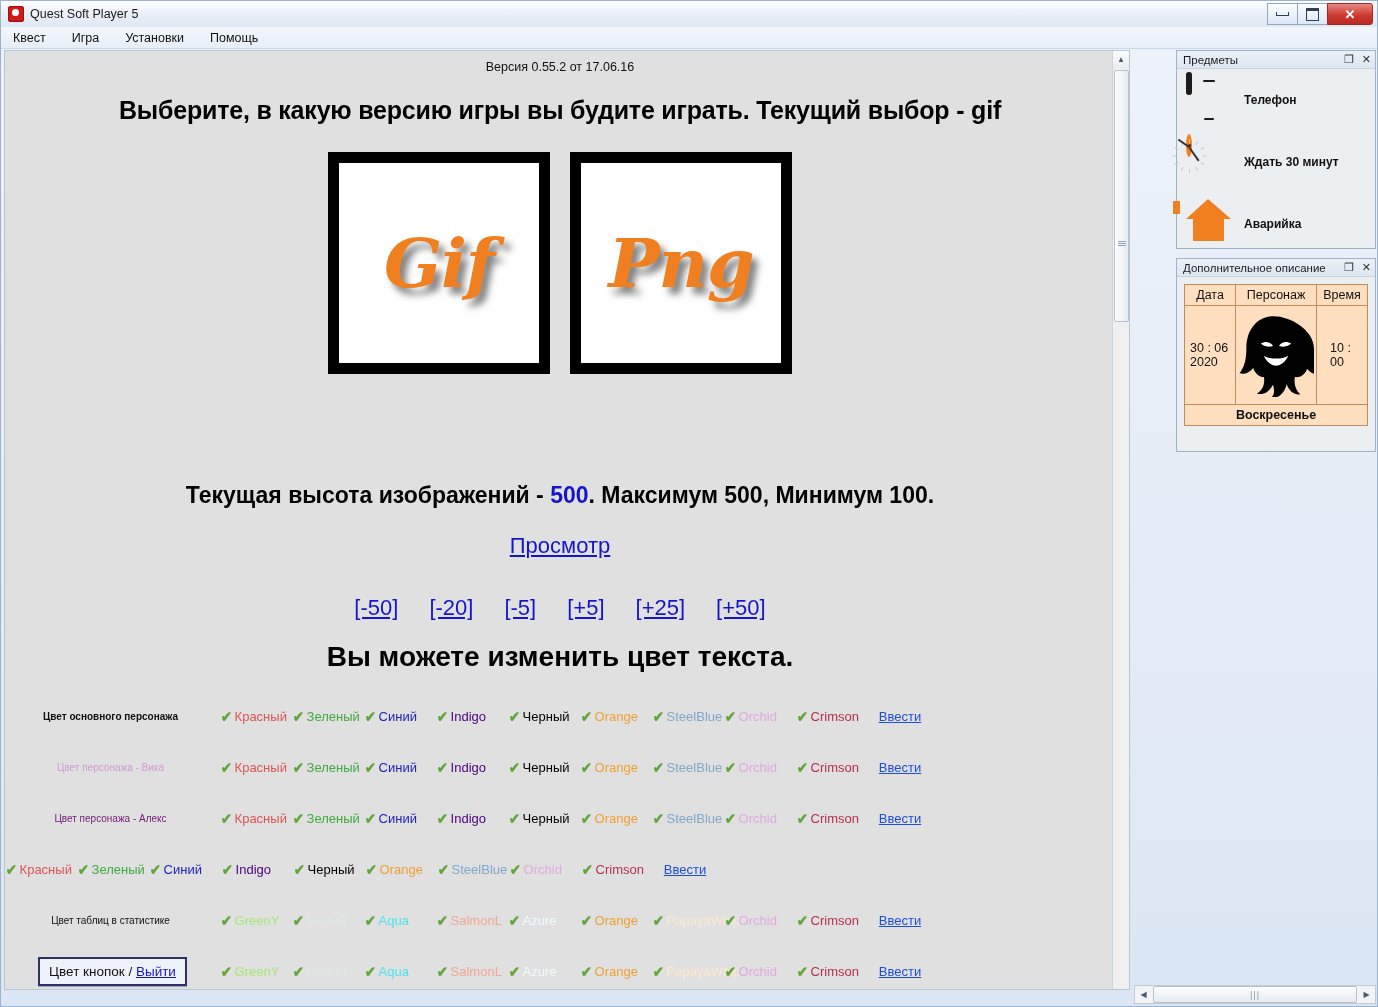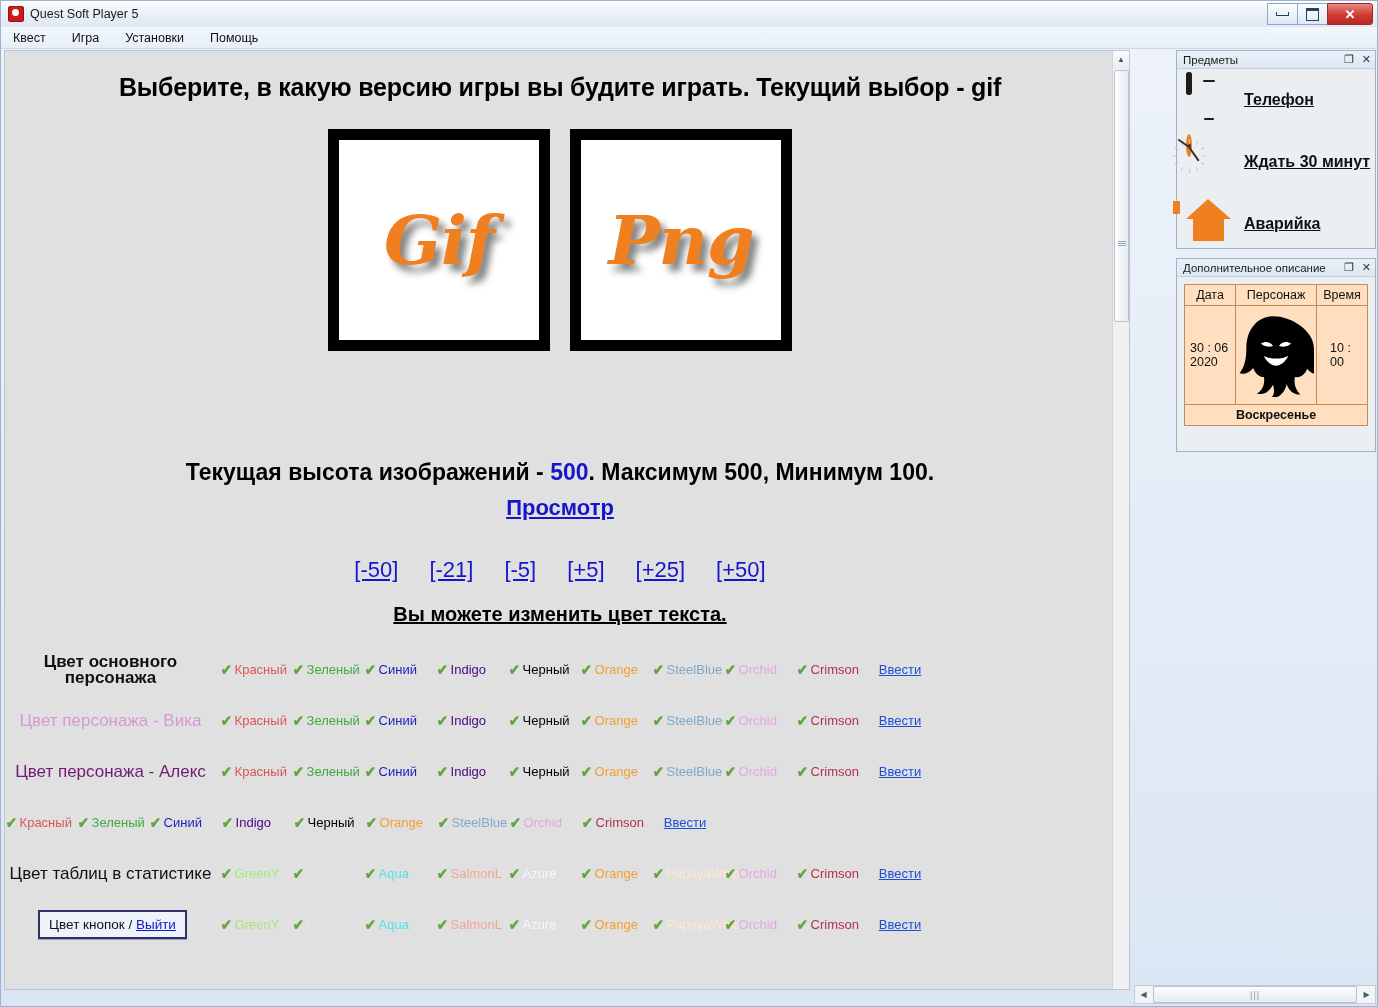--- a/index.html
+++ b/index.html
@@ -71,33 +71,33 @@
     font-family:"DejaVu Serif",serif;font-style:italic;font-weight:bold;
     font-size:68px;color:#ef7f1f;
     text-shadow:6px 7px 7px rgba(90,90,90,.75);
     letter-spacing:-1px;
   }
   .heightline{
     text-align:center;font-size:23px;font-weight:bold;color:#000;margin-top:108px;
   }
   .heightline .val{color:#1515cc;}
   .viewlink{
-    display:block;text-align:center;font-size:22px;font-weight:bold;color:#1515cc;
-    text-decoration:underline;margin-top:9px;cursor:pointer;
+    display:block;text-align:center;font-size:22px;font-weight:normal;color:#1515cc;
+    text-decoration:underline;margin-top:24px;cursor:pointer;
   }
   .steps{display:flex;justify-content:center;gap:31px;margin-top:36px;}
   .step{font-size:22px;color:#1515cc;text-decoration:underline;cursor:pointer;}
   .subhead{
-    text-align:center;font-size:20px;font-weight:bold;color:#000;margin-top:20px;text-decoration:underline;
+    text-align:center;font-size:28px;font-weight:bold;color:#000;margin-top:20px;
   }
   
   #ctable{margin-top:18px;width:1090px;}
   .crow{display:flex;align-items:center;height:51px;}
   .clabel{
-    width:215px;flex:none;text-align:center;font-size:17px;line-height:16px;
+    width:215px;flex:none;text-align:center;font-size:10px;line-height:16px;
     padding-right:4px;box-sizing:border-box;
   }
   .copt{
     width:72px;flex:none;font-size:13px;white-space:nowrap;display:flex;
     align-items:center;cursor:pointer;
   }
   .copt .tick{
     color:#63a63f;font-size:15px;font-weight:bold;margin-right:2px;flex:none;
     transform:scaleX(.9);
   }
@@ -136,21 +136,21 @@
   }
   .panel-head{
     height:17px;display:flex;align-items:center;padding:0 4px 0 6px;
     background:linear-gradient(#eaf0f7,#dde7f2);font-size:11.5px;color:#1c1c1c;
     border-bottom:1px solid #c4d1de;
   }
   .panel-head .sp{flex:1;}
   .hbtn{margin-left:8px;font-size:11px;color:#333;cursor:pointer;}
   #items-panel{height:199px;}
   .item{display:flex;align-items:center;height:62px;padding-left:9px;cursor:pointer;}
-  .item-label{font-size:16px;font-weight:bold;color:#111;margin-left:13px;text-decoration:underline;}
+  .item-label{font-size:12px;font-weight:bold;color:#111;margin-left:13px;}
   .ico{width:45px;height:50px;position:relative;flex:none;}
   
   .phone{
     width:27px;height:48px;margin:1px auto;background:#ef7f1f;
     border:3px solid #1c1c1c;border-radius:5px;box-sizing:border-box;
   }
   .phone:before{
     content:"";position:absolute;left:50%;top:5px;margin-left:-6px;
     width:12px;height:2px;background:#1c1c1c;border-radius:1px;
   }
@@ -229,40 +229,41 @@
   <div id="menubar">
     <div class="menu-item">Квест</div>
     <div class="menu-item">Игра</div>
     <div class="menu-item">Установки</div>
     <div class="menu-item">Помощь</div>
   </div>
 
   <div id="content">
     <div id="page">
 
+      <div class="version">Версия 0.55.2 от 17.06.16</div>
       <div class="headline">Выберите, в какую версию игры вы будите играть. Текущий выбор - gif</div>
 
       <div class="imgrow">
         <div class="imgbox">
           <span class="imgword">Gif</span>
         </div>
         <div class="imgbox">
           <span class="imgword">Png</span>
         </div>
       </div>
 
       <div class="heightline">
         <span>Текущая высота изображений - </span><span class="val">500</span><span>. Максимум 500, Минимум 100.</span>
       </div>
 
       <span class="viewlink">Просмотр</span>
 
       <div class="steps">
         <span class="step">[-50]</span>
-        <span class="step">[-21]</span>
+        <span class="step">[-20]</span>
         <span class="step">[-5]</span>
         <span class="step">[+5]</span>
         <span class="step">[+25]</span>
         <span class="step">[+50]</span>
       </div>
 
       <div class="subhead">Вы можете изменить цвет текста.</div>
 
       <div id="ctable">
           <div class="crow">

